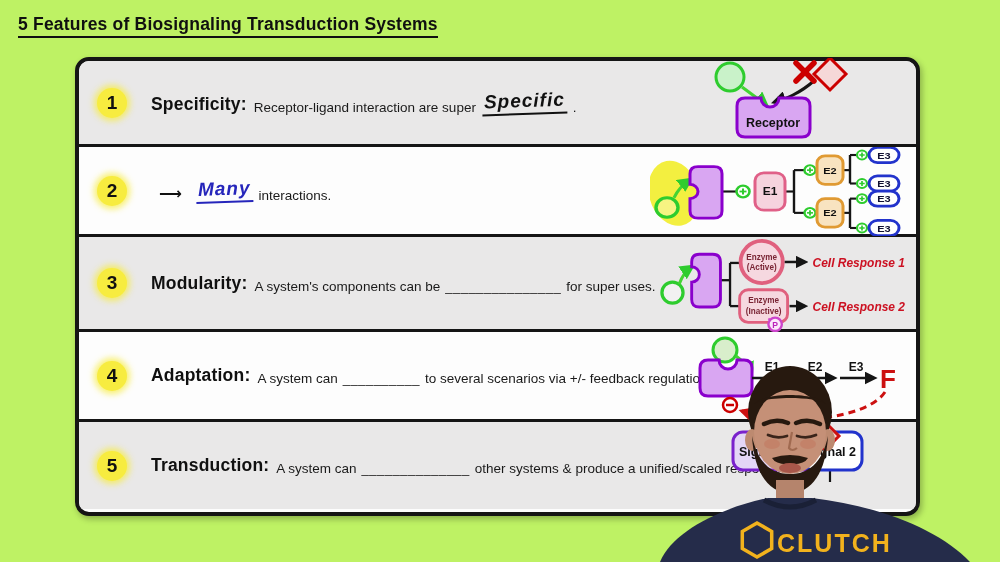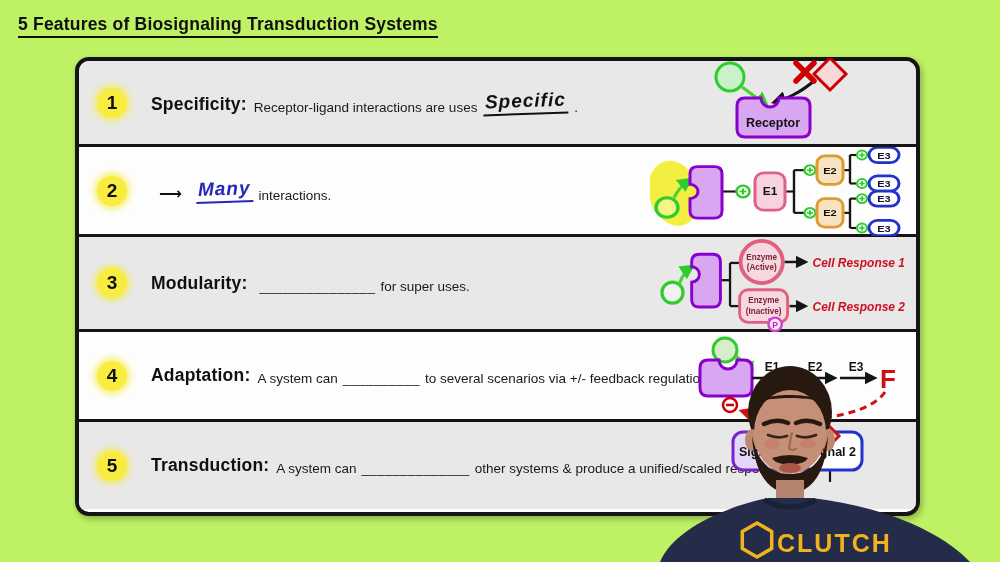--- a/index.html
+++ b/index.html
@@ -50,39 +50,40 @@
         </marker>
     </defs>
   </svg>
 
   <div class="frame">
 
     <div class="row gray sep r1">
       <div class="badge">1</div>
       <div class="rowtext">
         <span class="heading">Specificity:</span>
-        <span class="body-txt">Receptor-ligand interactions are uses</span>
+        <span class="body-txt">Receptor-ligand interaction are super</span>
         <span class="hand black">Specific</span>
         <span class="body-txt">.</span>
       </div>
     </div>
 
     <div class="row white sep r2">
       <div class="badge">2</div>
       <div class="rowtext">
         <span class="arrow-glyph">⟶</span>
         <span class="hand blue">Many</span>
         <span class="body-txt">interactions.</span>
       </div>
     </div>
 
     <div class="row gray sep r3">
       <div class="badge">3</div>
       <div class="rowtext">
         <span class="heading">Modularity:</span>
+        <span class="body-txt">A system's components can be</span>
         <span class="blank">_______________</span>
         <span class="body-txt">for super uses.</span>
       </div>
     </div>
 
     <div class="row white sep r4">
       <div class="badge">4</div>
       <div class="rowtext">
         <span class="heading">Adaptation:</span>
         <span class="body-txt">A system can</span>

